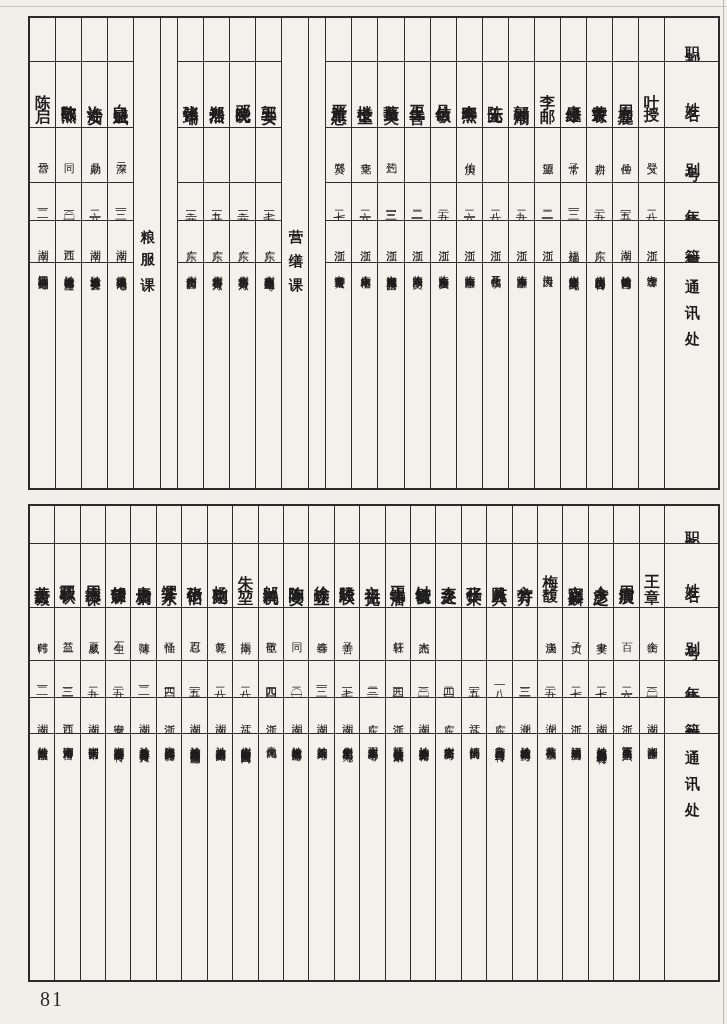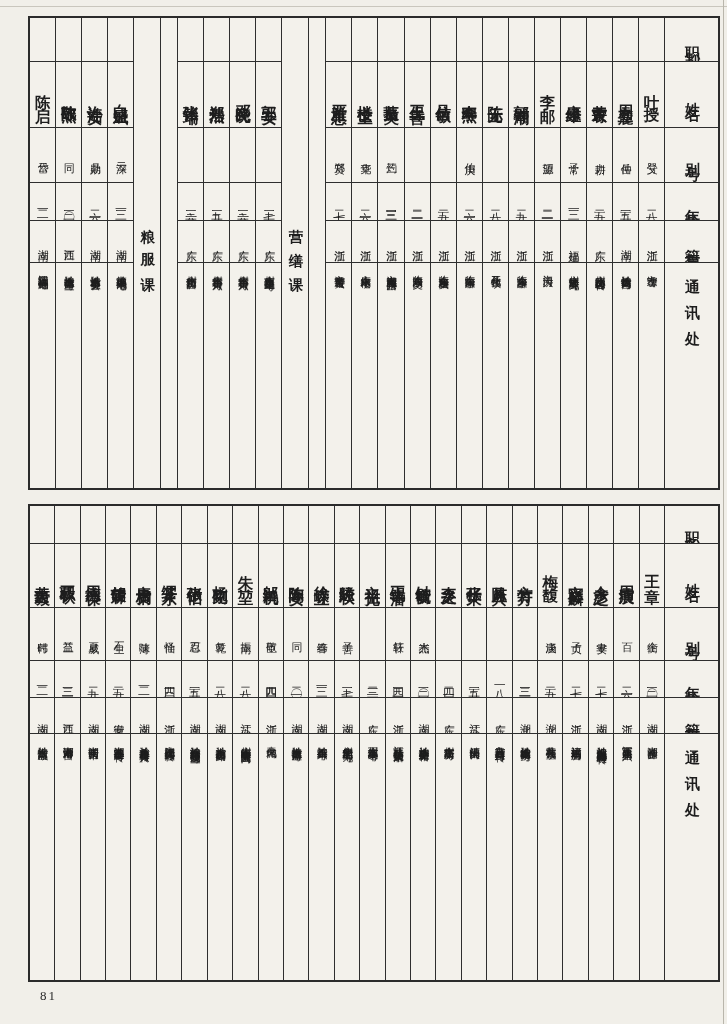--- a/index.html
+++ b/index.html
@@ -64,21 +64,21 @@
   }
   .tbl-top .addr .vt{max-height:218px;}
   .tbl-bot .addr .vt{max-height:252px;}
 
   .hcell .vt{font-size:15px;font-weight:600;letter-spacing:5px;}
   .hcell-addr .vt{font-size:15px;font-weight:600;letter-spacing:26px;}
   .section-label .vt{font-size:14.5px;font-weight:600;letter-spacing:24px;}
 
   .page-number{
     position:absolute;left:40px;top:988px;
-    font-size:13px;color:#2a2a2a;letter-spacing:2px;
+    font-size:20px;color:#2a2a2a;letter-spacing:2px;
   }
 </style>
 </head>
 <body>
 
 <div class="page-edge-top"></div>
 <div class="page-edge-right"></div>
 
 <div class="tbl tbl-top">
     <div class="col col-header">

